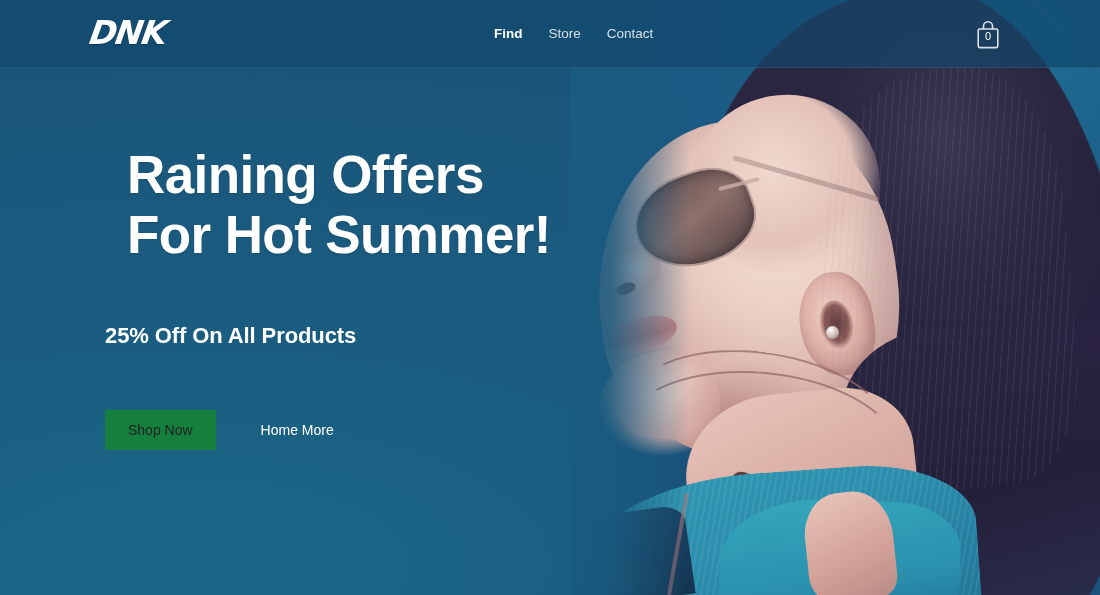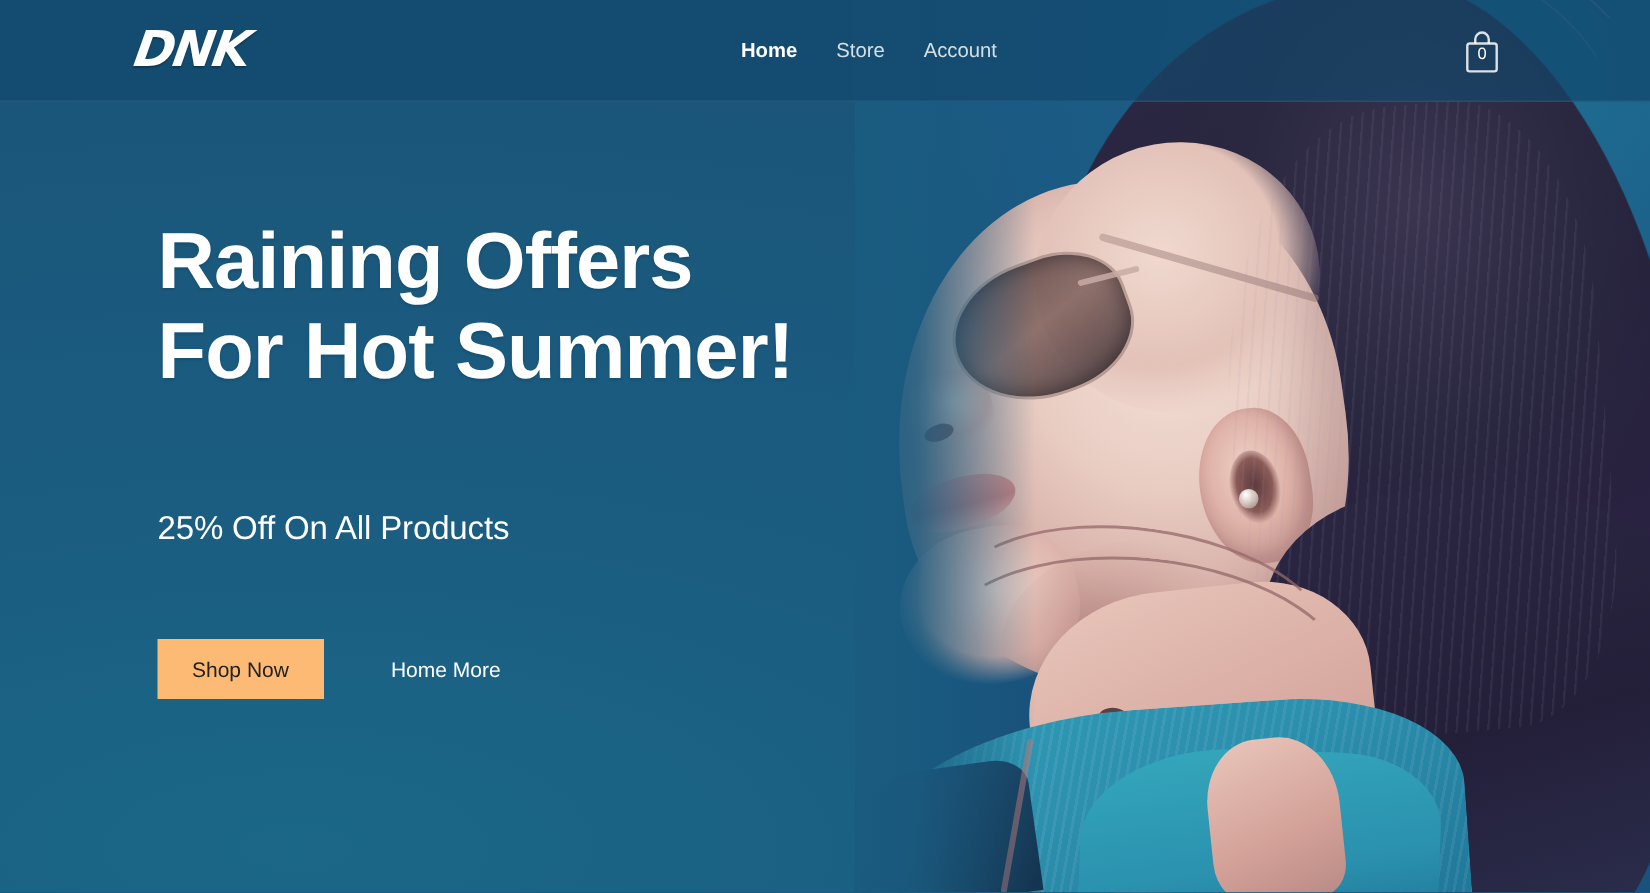--- a/index.html
+++ b/index.html
@@ -322,35 +322,36 @@
     position:absolute; left:105px; top:145px;
     z-index:60; width:520px;
   }
   .headline{
     color:#ffffff;
     font-size:53px;
     line-height:60px;
     font-weight:bold;
     letter-spacing:-.6px;
     text-shadow:0 1px 2px rgba(0,0,0,.12);
+    margin-left:22px;
   }
   .subhead{
-    margin-top:74px;
+    margin-top:58px;
     color:#ffffff;
     font-size:22px;
-    font-weight:normal;
+    font-weight:bold;
     letter-spacing:-.1px;
   }
   .actions{
     margin-top:61px;
     display:flex; align-items:center;
   }
   .btn-shop{
     display:inline-block;
-    background:#fdba74;
+    background:#15803d;
     color:#222222;
     border:none;
     font-size:14px;
     padding:12px 23px;
     cursor:pointer;
     font-family:"Liberation Sans", sans-serif;
   }
   .link-find{
     color:#ffffff;
     font-size:14px;
@@ -409,23 +410,23 @@
     <div class="denim-seam"></div>
 
     <div class="photo-feather"></div>
   </div>
 
   <div class="header">
 
     <div class="logo">DNK</div>
 
     <nav class="nav">
-      <a href="#" class="active">Home</a>
+      <a href="#" class="active">Find</a>
       <a href="#">Store</a>
-      <a href="#">Account</a>
+      <a href="#">Contact</a>
     </nav>
 
     <div class="cart">
       <svg width="26" height="30" viewBox="0 0 26 30">
         <path d="M8.5 9 V6.2 A4.5 4.5 0 0 1 17.5 6.2 V9" fill="none" stroke="rgba(255,255,255,.85)" stroke-width="1.6"></path>
         <rect x="3.2" y="9" width="19.6" height="18.6" rx="1.6" fill="none" stroke="rgba(255,255,255,.85)" stroke-width="1.6"></rect>
       </svg>
       <span class="count">0</span>
     </div>
 

